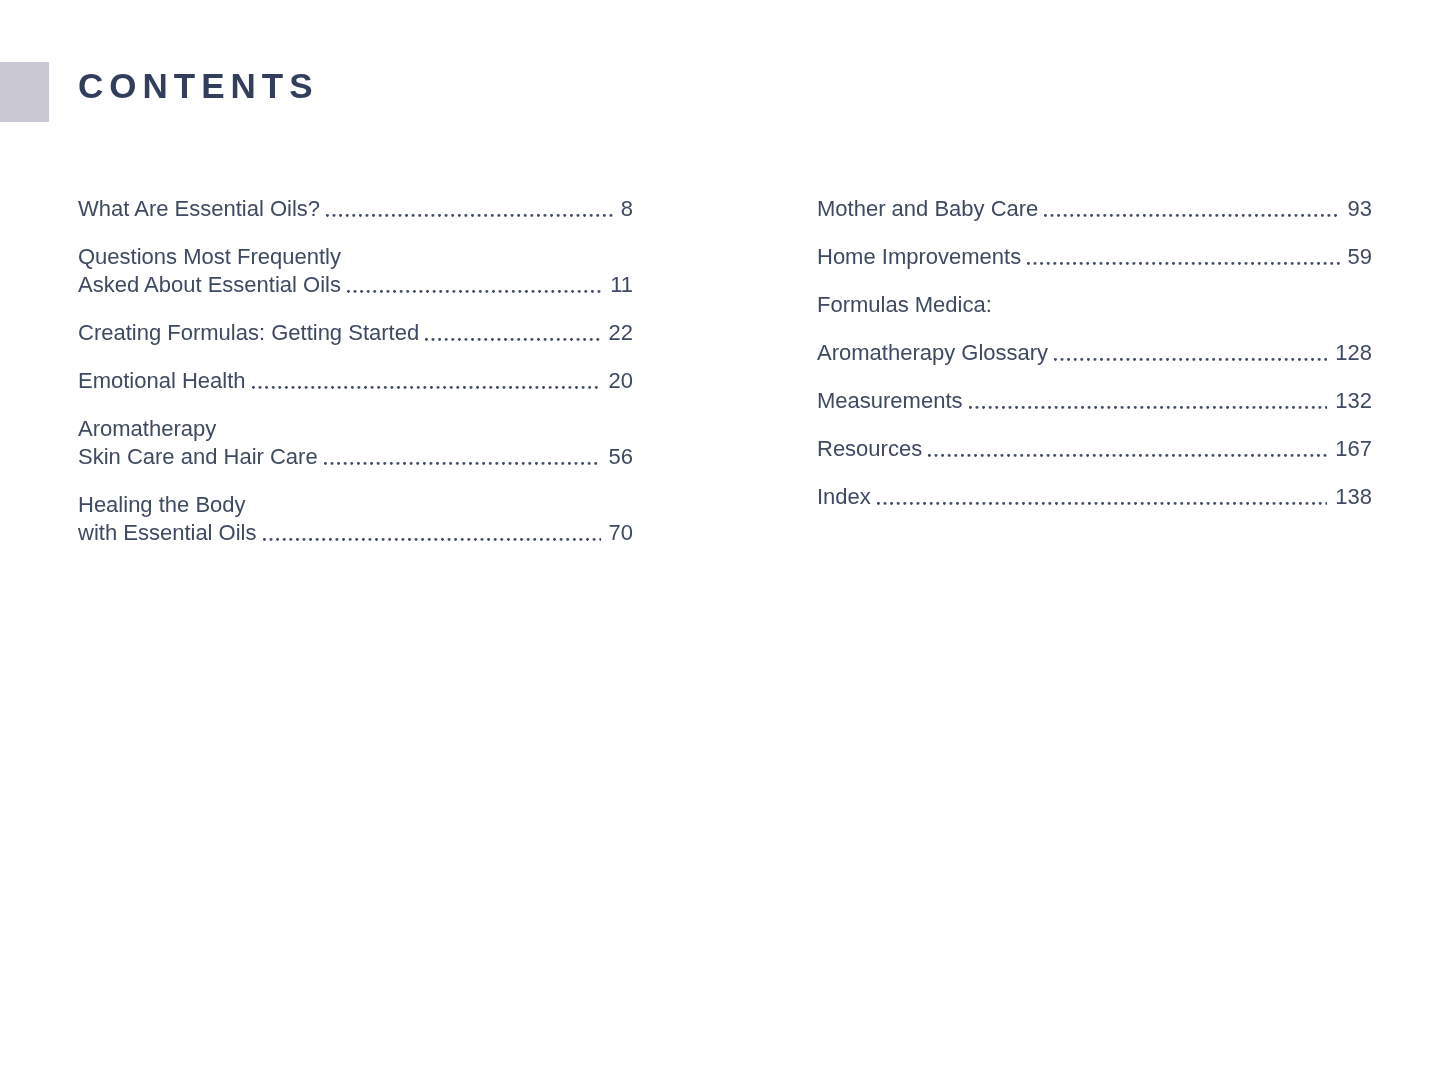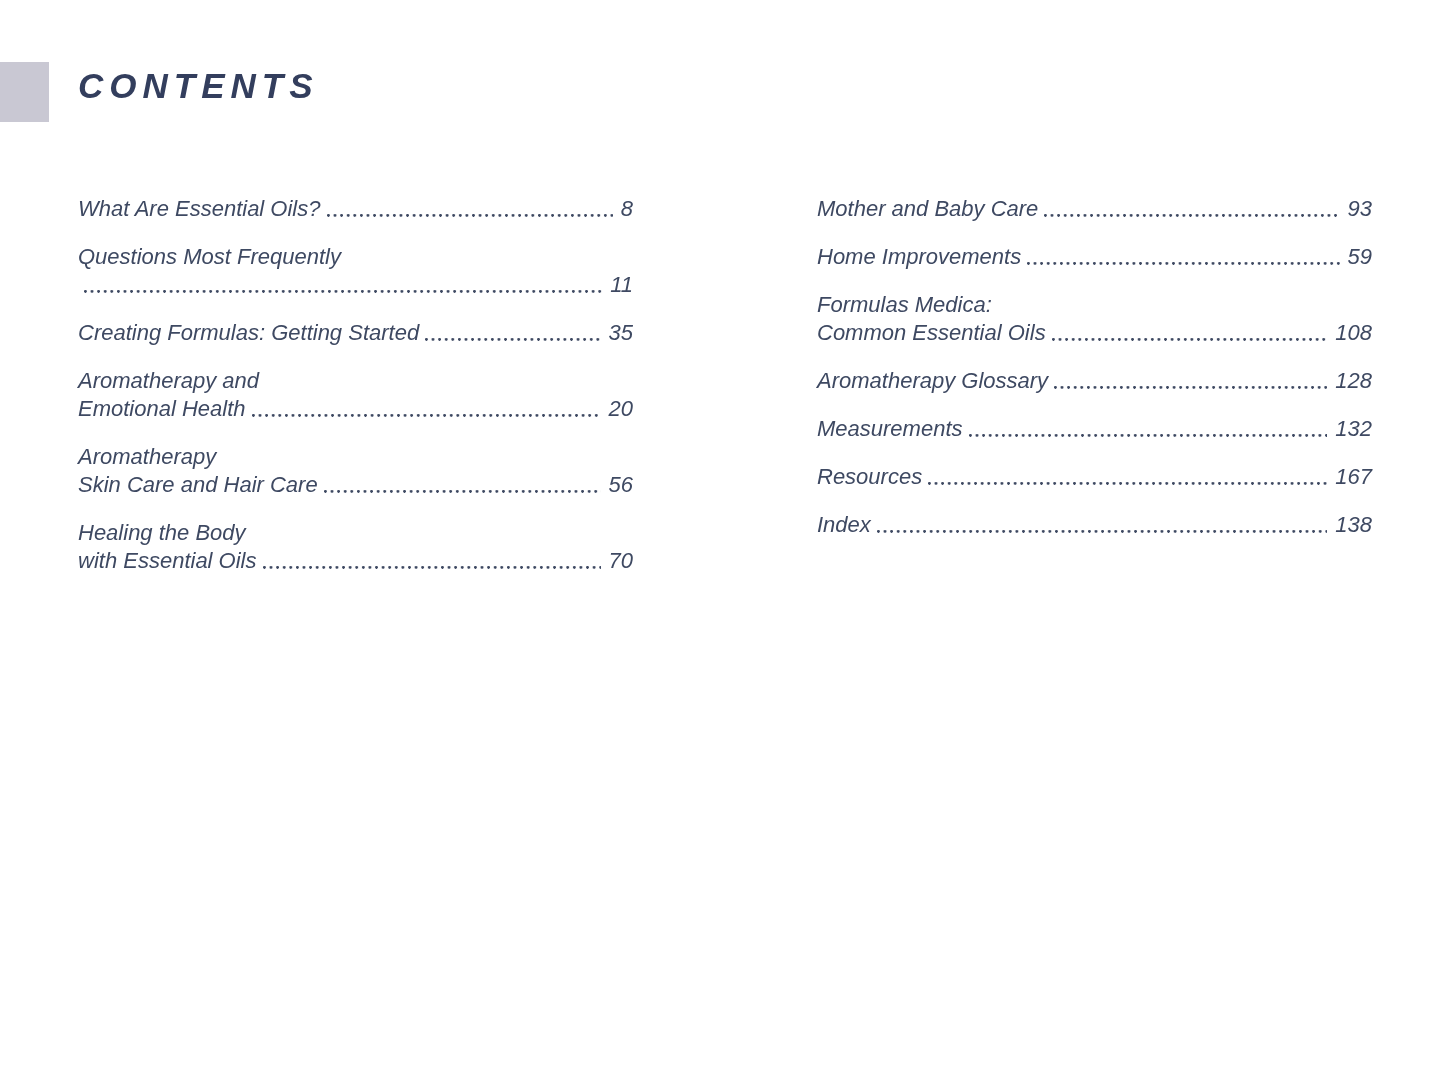--- a/index.html
+++ b/index.html
@@ -15,21 +15,20 @@
     height: 1084px;
     font-family: "Liberation Sans", sans-serif;
     color: var(--ink);
     overflow: hidden;
   }
   .page {
     position: relative;
     width: 1445px;
     height: 790px;
     background: var(--page-bg);
-    font-style: italic;
   }
   .corner-square {
     position: absolute;
     left: 0;
     top: 62px;
     width: 49px;
     height: 60px;
     background: var(--square);
   }
   .page-title {
@@ -106,33 +105,33 @@
         <div class="entry">
           <div class="row">
             <span class="t">What Are Essential Oils?</span>
             <span class="leader"></span>
             <span class="pagenum">8</span>
           </div>
         </div>
         <div class="entry">
           <div class="line">Questions Most Frequently</div>
           <div class="row">
+            <span class="t">Asked About Essential Oils</span>
             <span class="leader"></span>
             <span class="pagenum">11</span>
           </div>
         </div>
         <div class="entry">
           <div class="row">
             <span class="t">Creating Formulas: Getting Started</span>
             <span class="leader"></span>
-            <span class="pagenum">35</span>
-          </div>
-        </div>
-        <div class="entry">
-          <div class="line">Aromatherapy and</div>
+            <span class="pagenum">22</span>
+          </div>
+        </div>
+        <div class="entry">
           <div class="row">
             <span class="t">Emotional Health</span>
             <span class="leader"></span>
             <span class="pagenum">20</span>
           </div>
         </div>
         <div class="entry">
           <div class="line">Aromatherapy</div>
           <div class="row">
             <span class="t">Skin Care and Hair Care</span>
@@ -159,25 +158,20 @@
         </div>
         <div class="entry">
           <div class="row">
             <span class="t">Home Improvements</span>
             <span class="leader"></span>
             <span class="pagenum">59</span>
           </div>
         </div>
         <div class="entry">
           <div class="line">Formulas Medica:</div>
-          <div class="row">
-            <span class="t">Common Essential Oils</span>
-            <span class="leader"></span>
-            <span class="pagenum">108</span>
-          </div>
         </div>
         <div class="entry">
           <div class="row">
             <span class="t">Aromatherapy Glossary</span>
             <span class="leader"></span>
             <span class="pagenum">128</span>
           </div>
         </div>
         <div class="entry">
           <div class="row">

